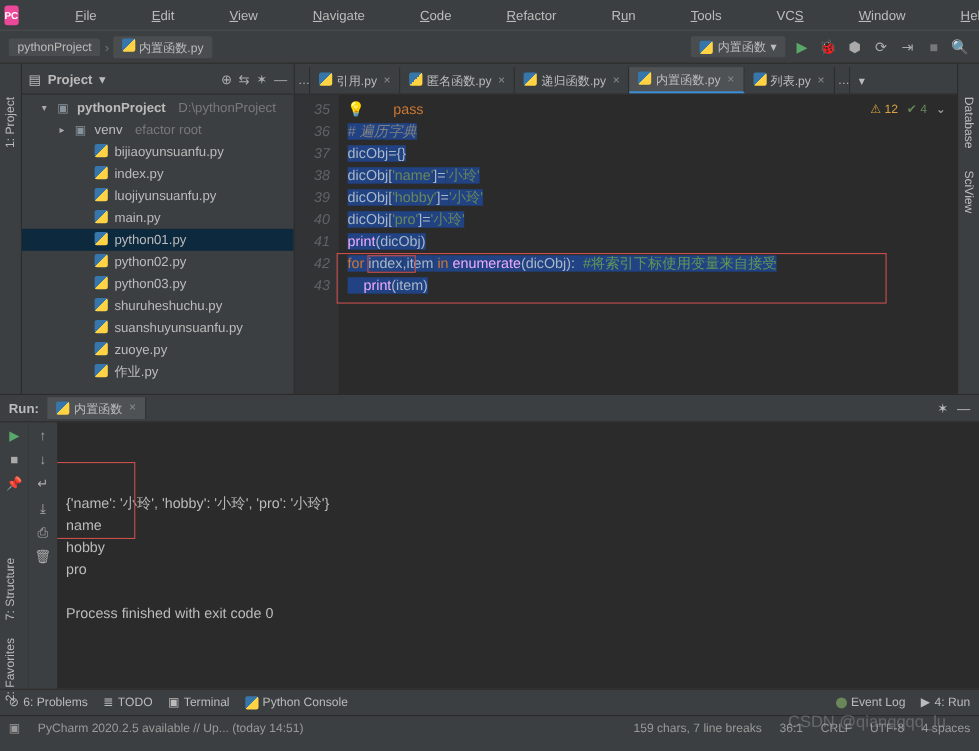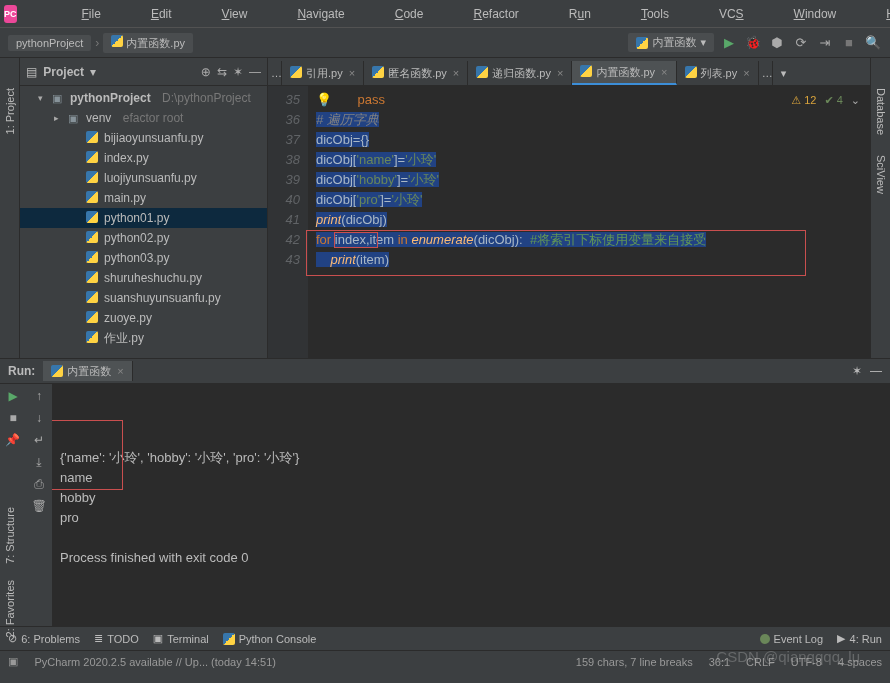--- a/index.html
+++ b/index.html
@@ -1,18 +1,18 @@
 <!DOCTYPE html>
 <html><head>
 <meta charset="utf-8">
 <style>
 * { margin: 0; padding: 0; box-sizing: border-box; font-family: "Segoe UI", Arial, sans-serif; }
 body { background: #3c3f41; color: #bbb; font-size: 12px; width: 890px; height: 683px; overflow: hidden; position: relative; }
 .titlebar { height: 28px; background: #3c3f41; display: flex; align-items: center; padding: 0 4px; border-bottom: 1px solid #525252; }
-.titlebar .logo { width: 18px; height: 18px; background: #ec4899; border-radius: 3px; display: flex; align-items: center; justify-content: center; font-size: 9px; color: #fff; font-weight: bold; margin-right: 29px; }
+.titlebar .logo { width: 18px; height: 18px; background: #ec4899; border-radius: 3px; display: flex; align-items: center; justify-content: center; font-size: 9px; color: #fff; font-weight: bold; margin-right: 16px; }
 .titlebar .menu { display: flex; gap: 14px; }
 .titlebar .menu span { cursor: pointer; margin-left: 36px; }
 .titlebar .menu span u { text-decoration: underline; }
 .titlebar .title { flex: 1; text-align: center; color: #888; font-size: 12px; }
 .titlebar .winbtns { display: flex; gap: 20px; margin-left: auto; color: #aaa; }
 .titlebar .winbtns span { cursor: pointer; font-size: 13px; }
 .toolbar { height: 30px; background: #3c3f41; display: flex; align-items: center; padding: 0 8px; border-bottom: 1px solid #2b2b2b; gap: 6px; }
 .breadcrumb { display: flex; align-items: center; gap: 4px; }
 .breadcrumb .bc-item { background: #4a4d4f; padding: 2px 8px; border-radius: 2px; font-size: 11px; }
 .breadcrumb .sep { color: #777; }
@@ -46,21 +46,21 @@
 .tab.active { background: #4e5254; border-bottom: 2px solid #3c8ed8; }
 .tab .close { color: #888; margin-left: 2px; }
 .tab .ficon { color: #3c8ed8; font-size: 10px; }
 .editor { flex: 1; display: flex; font-family: Consolas, monospace; font-size: 13px; position: relative; }
 .gutter { width: 40px; background: #313335; color: #606366; text-align: right; padding: 4px 8px 0 0; line-height: 20px; user-select: none; font-style: italic; }
 .code { flex: 1; padding: 4px 8px 0 8px; line-height: 20px; position: relative; }
 .code-line { white-space: pre; height: 20px; }
 .sel { background: #214283; }
 .kw { color: #cc7832; }
 .str { color: #6a8759; }
-.fn { color: #fdba74; font-style: italic; }
+.fn { color: #f0abfc; }
 .cmt { color: #808080; font-style: italic; }
 .cmt2 { color: #629755; }
 .ident { color: #a9b7c6; }
 .status-badge { position: absolute; top: 4px; right: 10px; font-size: 11px; color: #aaa; display: flex; gap: 8px; align-items: center; }
 .status-badge .warn { color: #d9a33c; }
 .status-badge .ok { color: #6a8759; }
 .highlight-box { position: absolute; border: 1px solid #c94f4f; pointer-events: none; }
 .right-strip { width: 20px; background: #3c3f41; border-left: 1px solid #2b2b2b; display: flex; flex-direction: column; align-items: center; padding-top: 30px; gap: 20px; }
 .right-strip .vlabel { writing-mode: vertical-rl; font-size: 11px; cursor: pointer; }
 .run-panel { height: 268px; border-top: 1px solid #2b2b2b; display: flex; flex-direction: column; background: #2b2b2b; }

